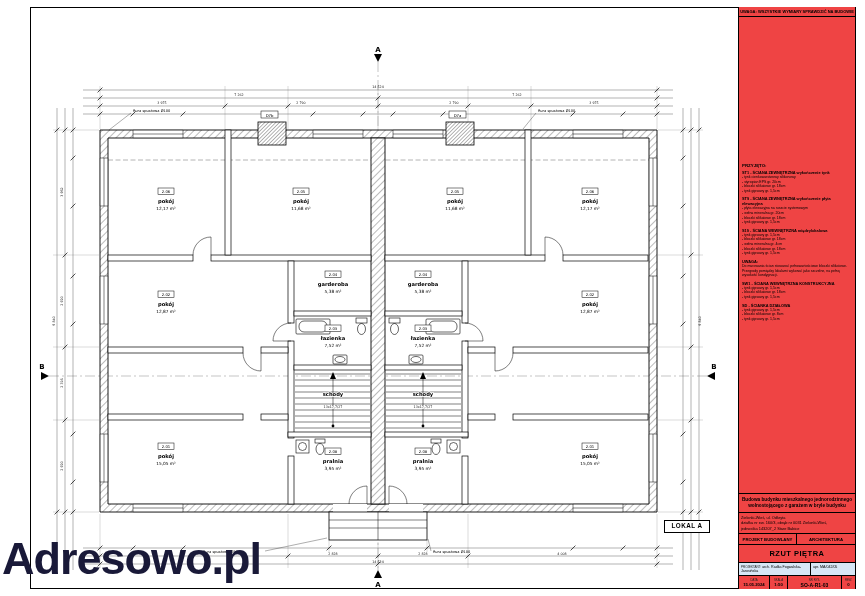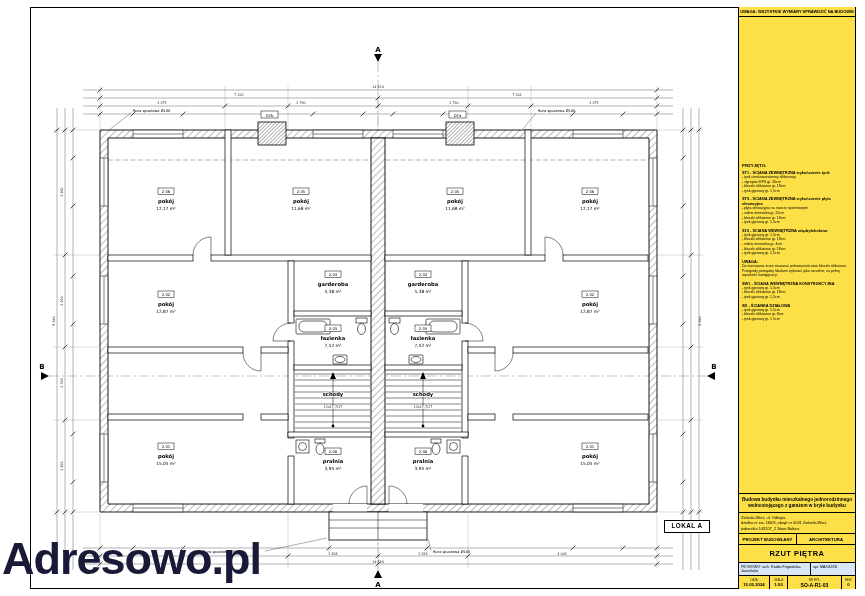--- a/index.html
+++ b/index.html
@@ -23,21 +23,21 @@
 .rn{font-size:3.8px;text-anchor:middle;fill:#000}
 .rl{font-size:5.2px;font-weight:bold;text-anchor:middle;fill:#000}
 .ra{font-size:4.3px;text-anchor:middle;fill:#000}
 .dim{font-size:3.3px;text-anchor:middle;fill:#222}
 .tag{font-size:3.8px;text-anchor:middle;fill:#000}
 .ann{font-size:3.6px;fill:#000}
 .axl{font-size:7px;font-weight:bold;text-anchor:middle;fill:#000}
 .halo{paint-order:stroke;stroke:#fff;stroke-width:1.3px}
 .tri{fill:#000}
 .ldr{stroke:#333;stroke-width:.4}
-.panel{position:absolute;left:738px;top:7px;width:117px;height:582px;border-left:1px solid #000;display:flex;flex-direction:column;background:#fde047}
+.panel{position:absolute;left:738px;top:7px;width:117px;height:582px;border-left:1px solid #000;display:flex;flex-direction:column;background:#ef4444}
 .note{border-bottom:1px solid #000;font-size:4px;font-weight:bold;text-align:center;padding:2px 1px}
 .legend{margin-top:146px;padding:0 3px}
 .leg-title{font-size:4.4px;font-weight:bold;margin-bottom:2px}
 .leg-item{margin-bottom:3px}
 .leg-h{font-size:3.9px;font-weight:bold}
 .leg-b{font-size:3.5px;line-height:1.32;white-space:pre-line}
 .tb{margin-top:auto;border-top:1px solid #000;font-size:4px}
 .tb-row{border-bottom:1px solid #000}
 .tb-project{font-size:4.7px;font-weight:bold;text-align:center;padding:3px 2px;line-height:1.3}
 .tb-loc{font-size:3.9px;padding:2px;line-height:1.35;white-space:pre-line}

